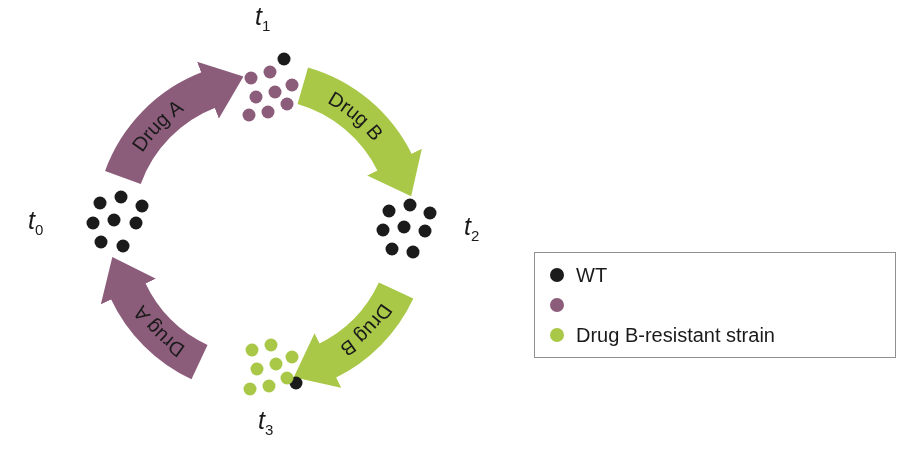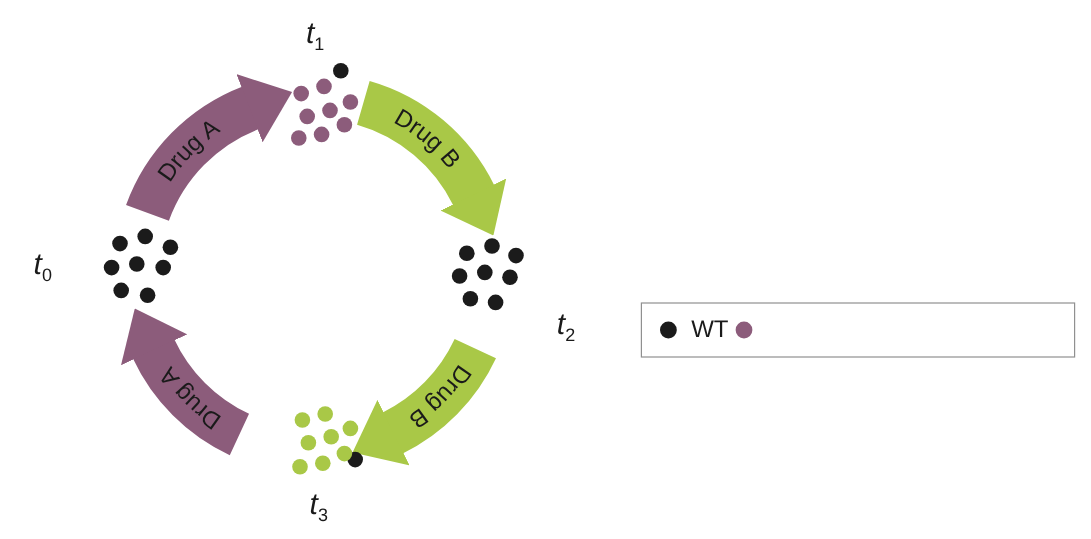--- a/index.html
+++ b/index.html
@@ -16,21 +16,21 @@
   .arc-label { font-family:"Liberation Sans", sans-serif; font-size:20px; font-weight:500;
                fill: var(--label_text); letter-spacing:0.4px; }
   .dot-wt { fill: var(--wt); }
   .dot-a  { fill: var(--drug_a); }
   .dot-b  { fill: var(--drug_b); }
   .time-label { position:absolute; font-size:25px; font-style:italic; color:var(--label_text); line-height:1; }
   .time-label sub { font-size:15px; font-style:normal; }
   .legend {
     position:absolute; left:534px; top:252px; width:362px; box-sizing:border-box;
     border:1.5px solid var(--legend_border); background:#ffffff;
-    padding:10px 15px; display:flex; flex-direction:row; gap:6px;text-align:center;
+    padding:10px 15px; display:flex; flex-direction:column; gap:6px;text-align:center;
   }
   .legend-row { display:flex; align-items:center; gap:12px; font-size:20px;
                 color:var(--label_text); height:24px; }
   .legend-dot { width:14px; height:14px; border-radius:50%; flex:0 0 auto; }
 </style>
 </head>
 <body>
 
 <div class="canvas">
 
@@ -104,29 +104,33 @@
       <circle class="dot-b" cx="276" cy="364" r="6.5"></circle>
       <circle class="dot-b" cx="292" cy="357" r="6.5"></circle>
       <circle class="dot-b" cx="250" cy="389" r="6.5"></circle>
       <circle class="dot-b" cx="269" cy="386" r="6.5"></circle>
       <circle class="dot-b" cx="287" cy="378" r="6.5"></circle>
     </g>
   </svg>
 
   <div class="time-label" style="left:28px; top:208px;"><span>t</span><sub>0</sub></div>
 
-  <div class="time-label" style="left:255px; top:16px;"><span>t</span><sub>1</sub></div>
+  <div class="time-label" style="left:255px; top:4px;"><span>t</span><sub>1</sub></div>
 
-  <div class="time-label" style="left:464px; top:214px;margin-top:44px;"><span>t</span><sub>2</sub></div>
+  <div class="time-label" style="left:464px; top:214px;"><span>t</span><sub>2</sub></div>
 
   <div class="time-label" style="left:258px; top:408px;"><span>t</span><sub>3</sub></div>
 
   <div class="legend">
     <div class="legend-row">
       <span class="legend-dot" style="background:var(--wt)"></span>
       <span>WT</span>
     </div>
     <div class="legend-row">
       <span class="legend-dot" style="background:var(--drug_a)"></span>
     </div>
+    <div class="legend-row">
+      <span class="legend-dot" style="background:var(--drug_b)"></span>
+      <span>Drug B-resistant strain</span>
+    </div>
   </div>
 
 </div>
 
 </body></html>

